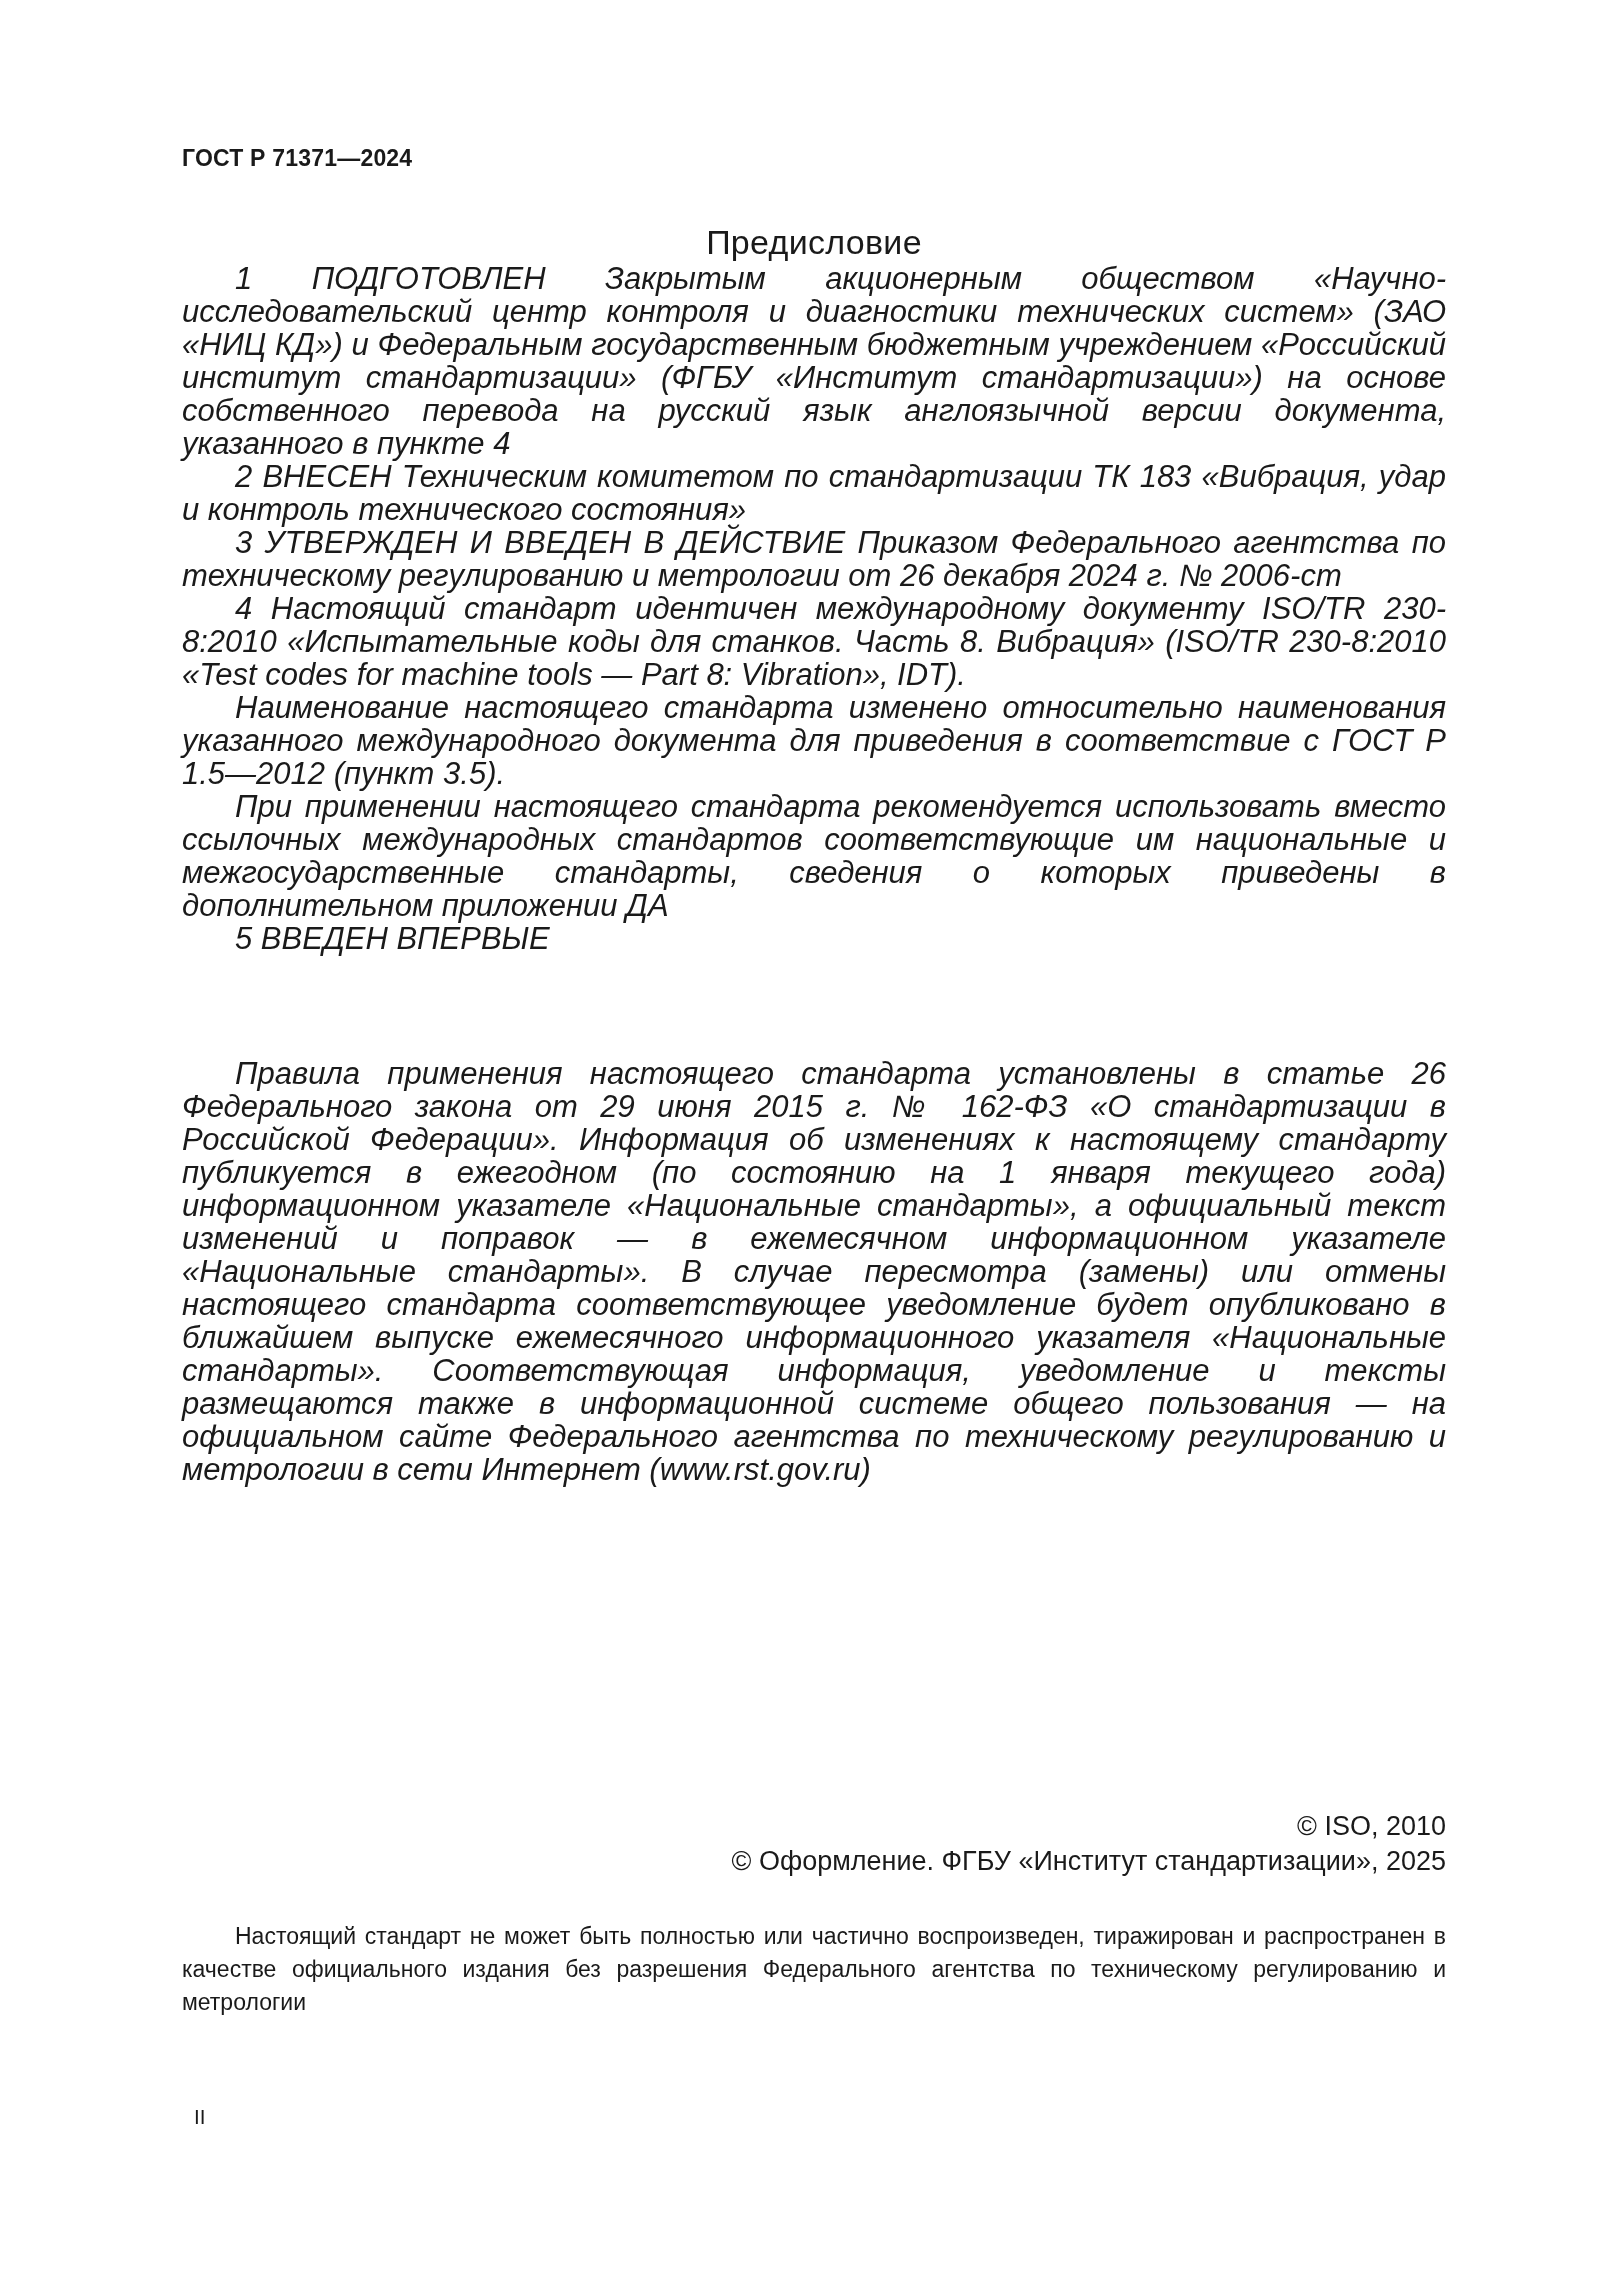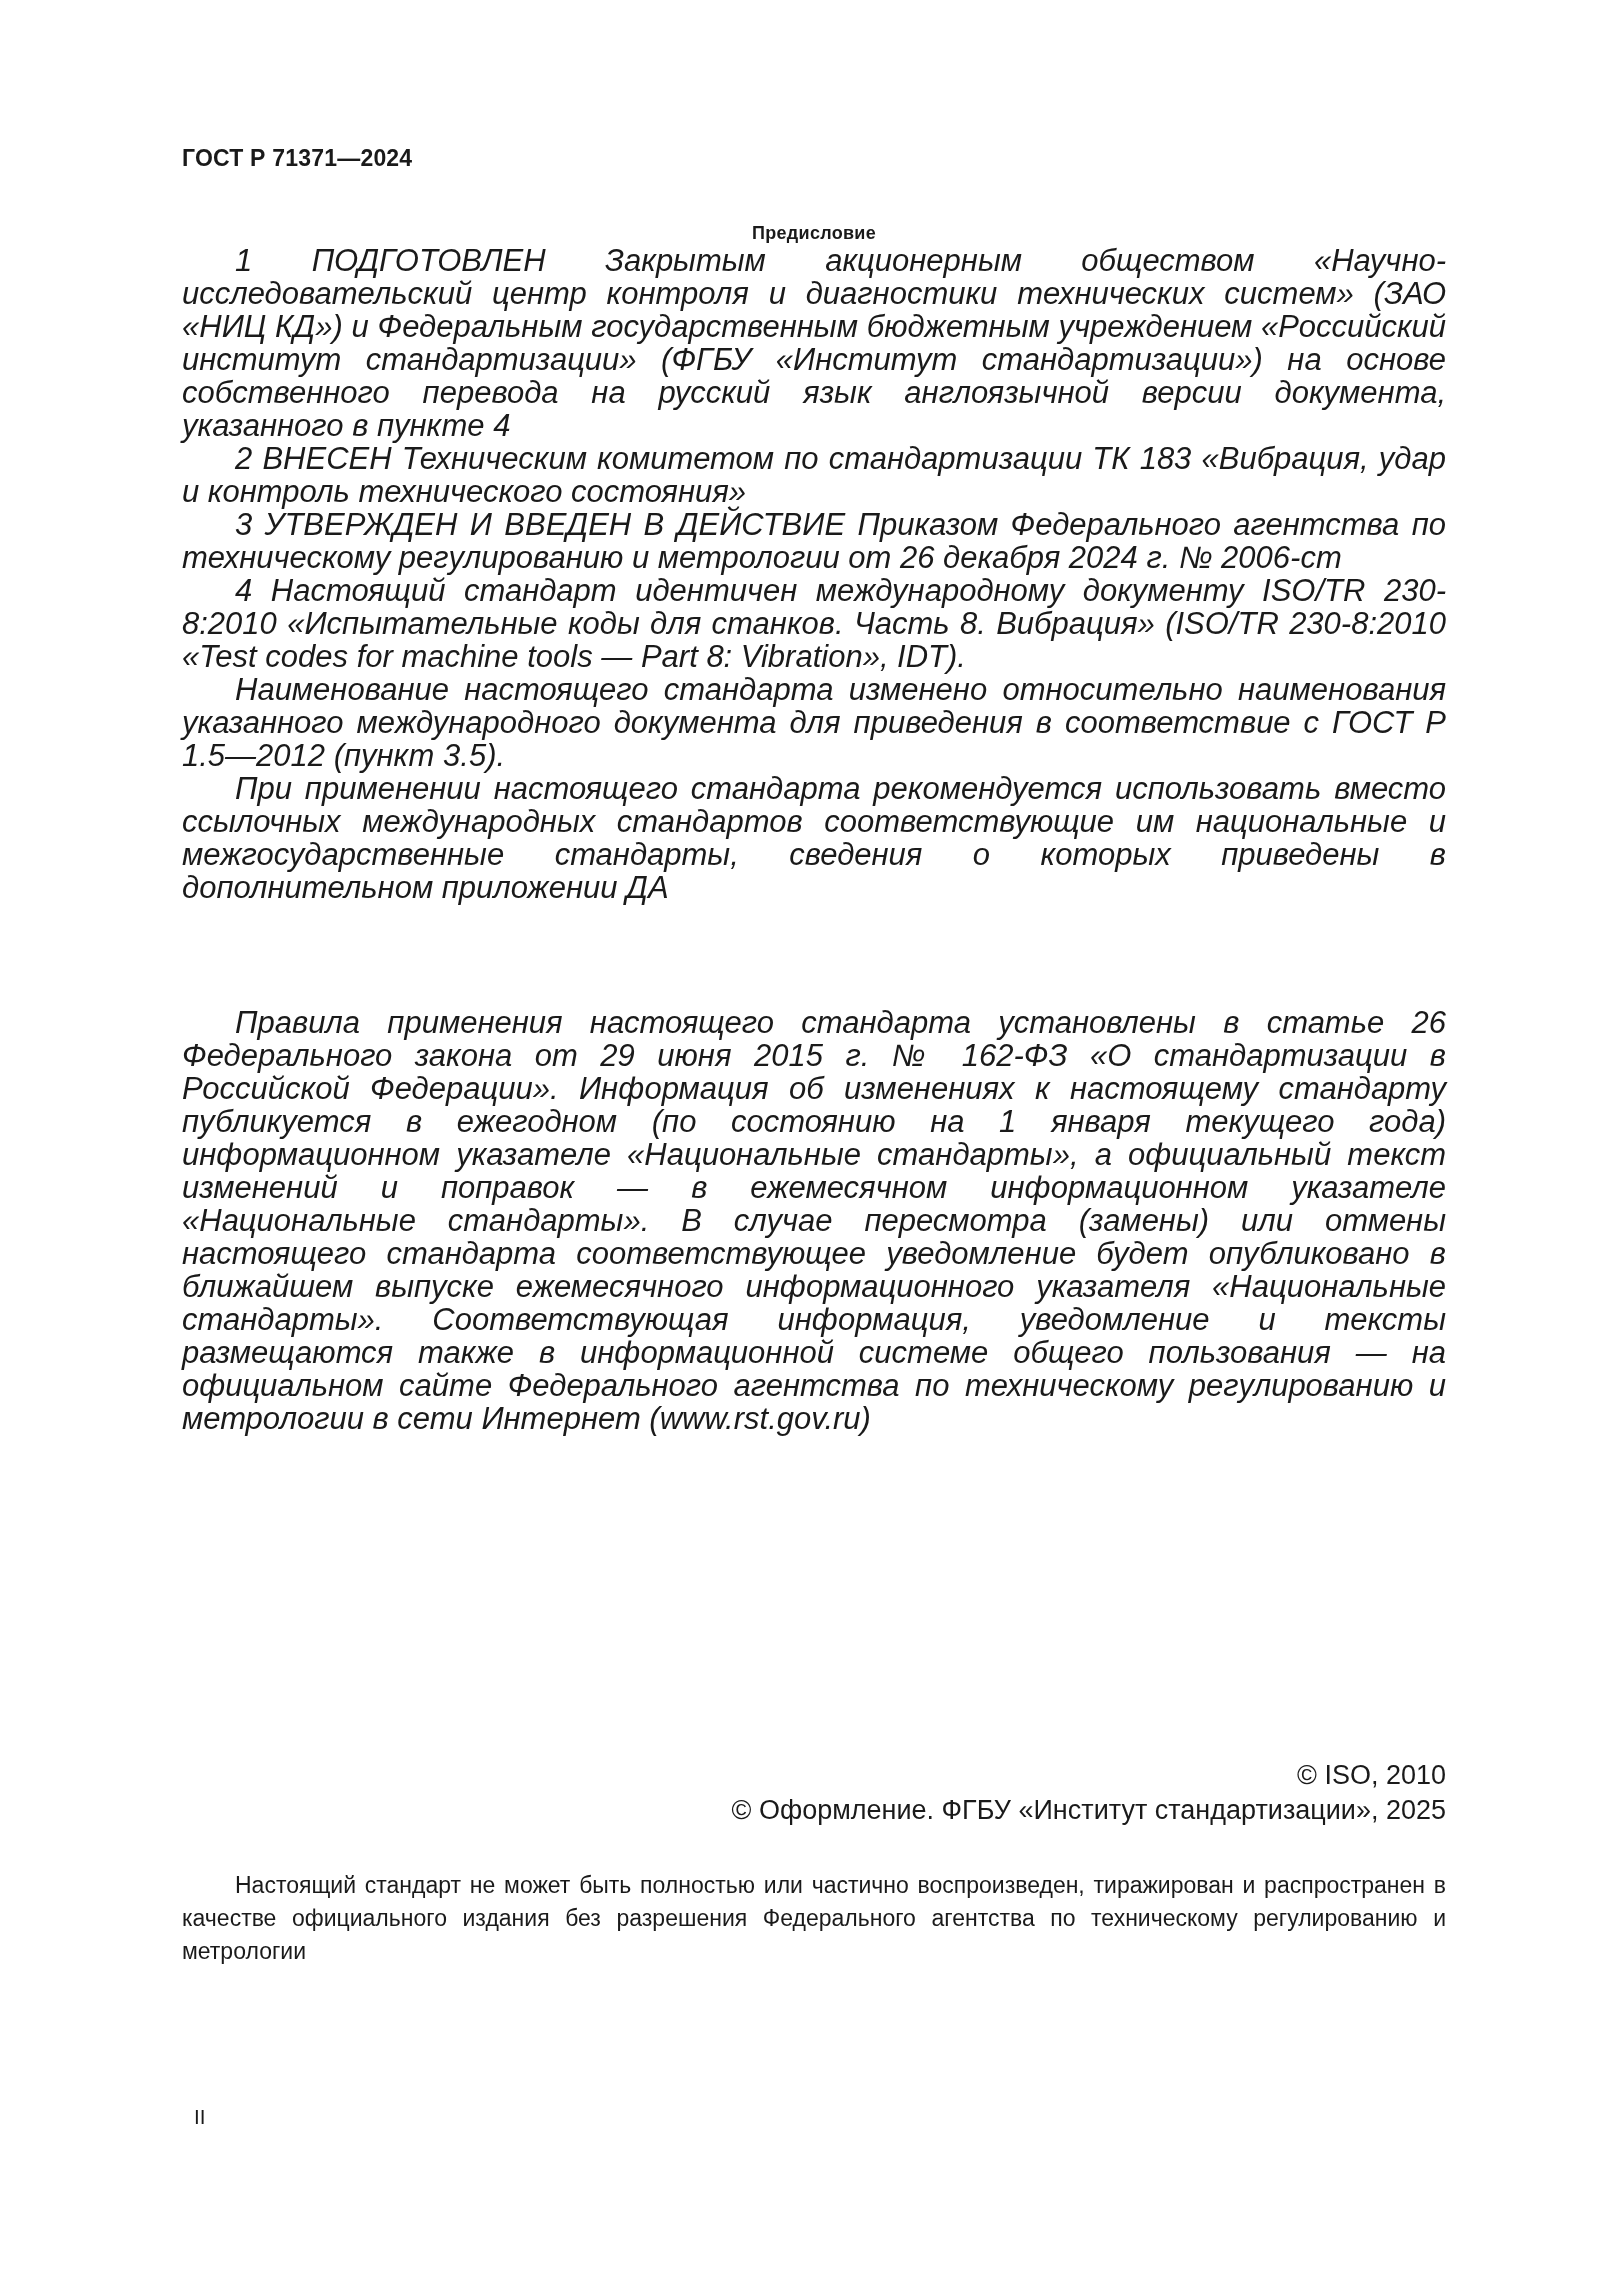--- a/index.html
+++ b/index.html
@@ -27,22 +27,22 @@
   }
   .header-code {
     margin-top: 145px;
     font-size: 23px;
     font-weight: bold;
     letter-spacing: 0.2px;
   }
   .doc-title {
     margin-top: 51px;
     text-align: center;
-    font-size: 18px;
-    font-weight: bold;
+    font-size: 34px;
+    font-weight: normal;
     letter-spacing: 0.3px;
   }
   p.block {
     margin: 0;
     font-size: 31px;
     line-height: 33px;
     text-align: justify;
     text-justify: inter-word;
     font-style: italic;
   }
@@ -92,20 +92,21 @@
     <p class="block indent gap-md">2  ВНЕСЕН Техническим комитетом по стандартизации ТК 183 «Вибрация, удар и контроль технического состояния»</p>
 
     <p class="block indent gap-md">3  УТВЕРЖДЕН И ВВЕДЕН В ДЕЙСТВИЕ Приказом Федерального агентства по техническому регулированию и метрологии от 26 декабря 2024 г. № 2006-ст</p>
 
     <p class="block indent gap-md">4  Настоящий стандарт идентичен международному документу ISO/TR 230-8:2010 «Испытательные коды для станков. Часть 8. Вибрация» (ISO/TR 230-8:2010 «Test codes for machine tools — Part 8: Vibration», IDT).</p>
 
     <p class="block indent gap-sm">Наименование настоящего стандарта изменено относительно наименования указанного международного документа для приведения в соответствие с ГОСТ Р 1.5—2012 (пункт 3.5).</p>
 
     <p class="block indent gap-sm">При применении настоящего стандарта рекомендуется использовать вместо ссылочных международных стандартов соответствующие им национальные и межгосударственные стандарты, сведения о которых приведены в дополнительном приложении ДА</p>
 
+    <p class="block indent gap-md">5  ВВЕДЕН ВПЕРВЫЕ</p>
 
     <div class="italic-wrap">
       <p class="block indent italic-block">Правила применения настоящего стандарта установлены в статье 26 Федерального закона от 29 июня 2015 г. № 162-ФЗ «О стандартизации в Российской Федерации». Информация об изменениях к настоящему стандарту публикуется в ежегодном (по состоянию на 1 января текущего года) информационном указателе «Национальные стандарты», а официальный текст изменений и поправок — в ежемесячном информационном указателе «Национальные стандарты». В случае пересмотра (замены) или отмены настоящего стандарта соответствующее уведомление будет опубликовано в ближайшем выпуске ежемесячного информационного указателя «Национальные стандарты». Соответствующая информация, уведомление и тексты размещаются также в информационной системе общего пользования — на официальном сайте Федерального агентства по техническому регулированию и метрологии в сети Интернет (www.rst.gov.ru)</p>
     </div>
 
     <div class="copyright">
       <div>© ISO, 2010</div>
       <div>© Оформление. ФГБУ «Институт стандартизации», 2025</div>
     </div>
 

